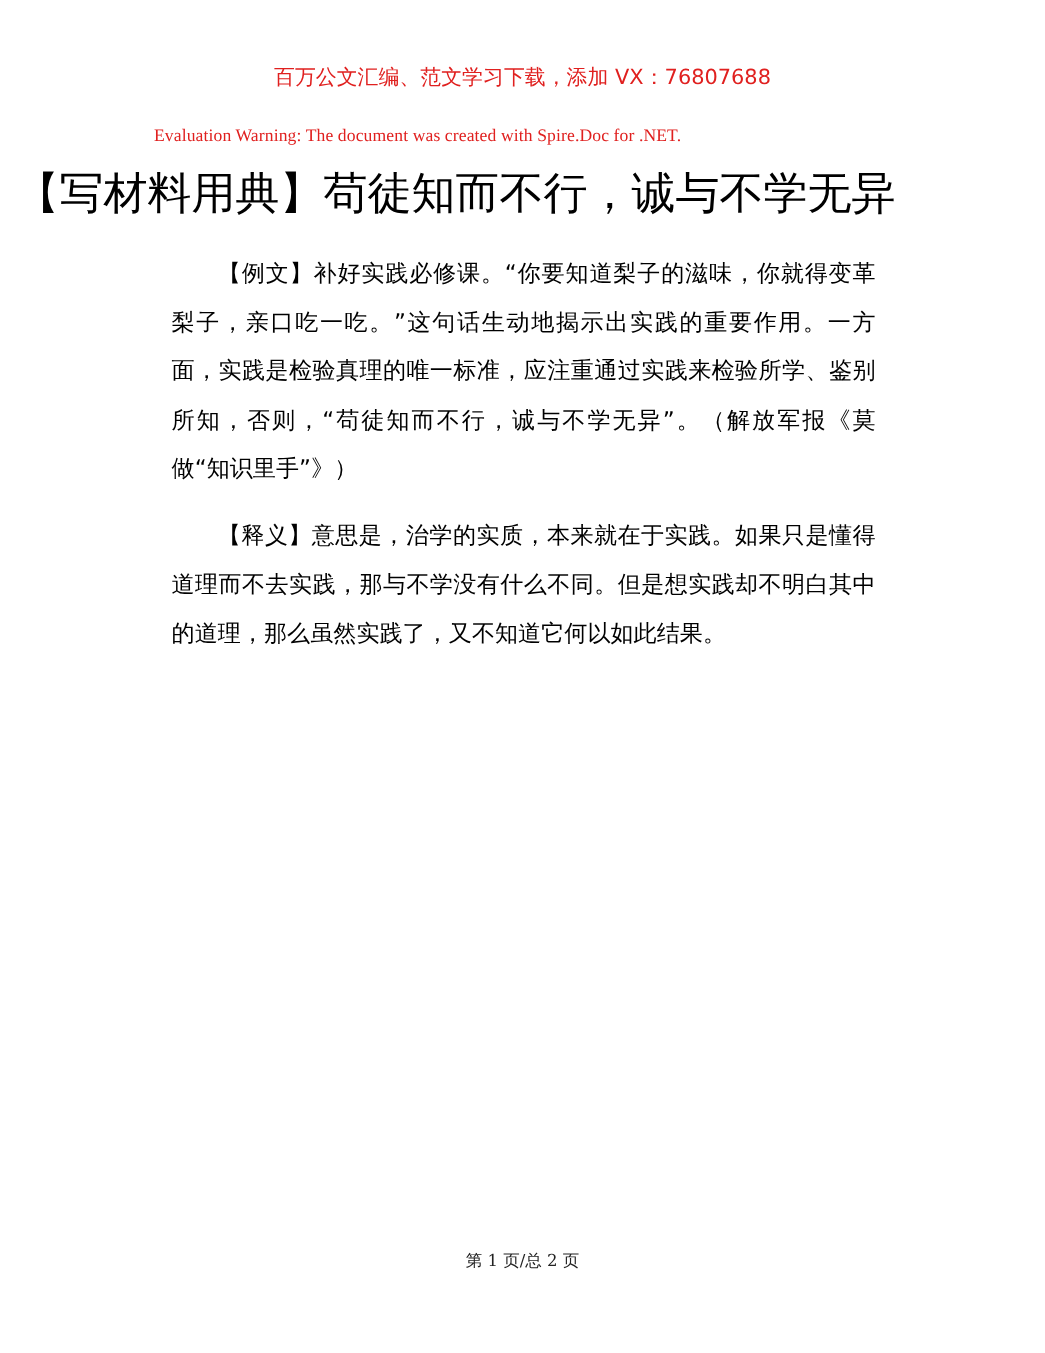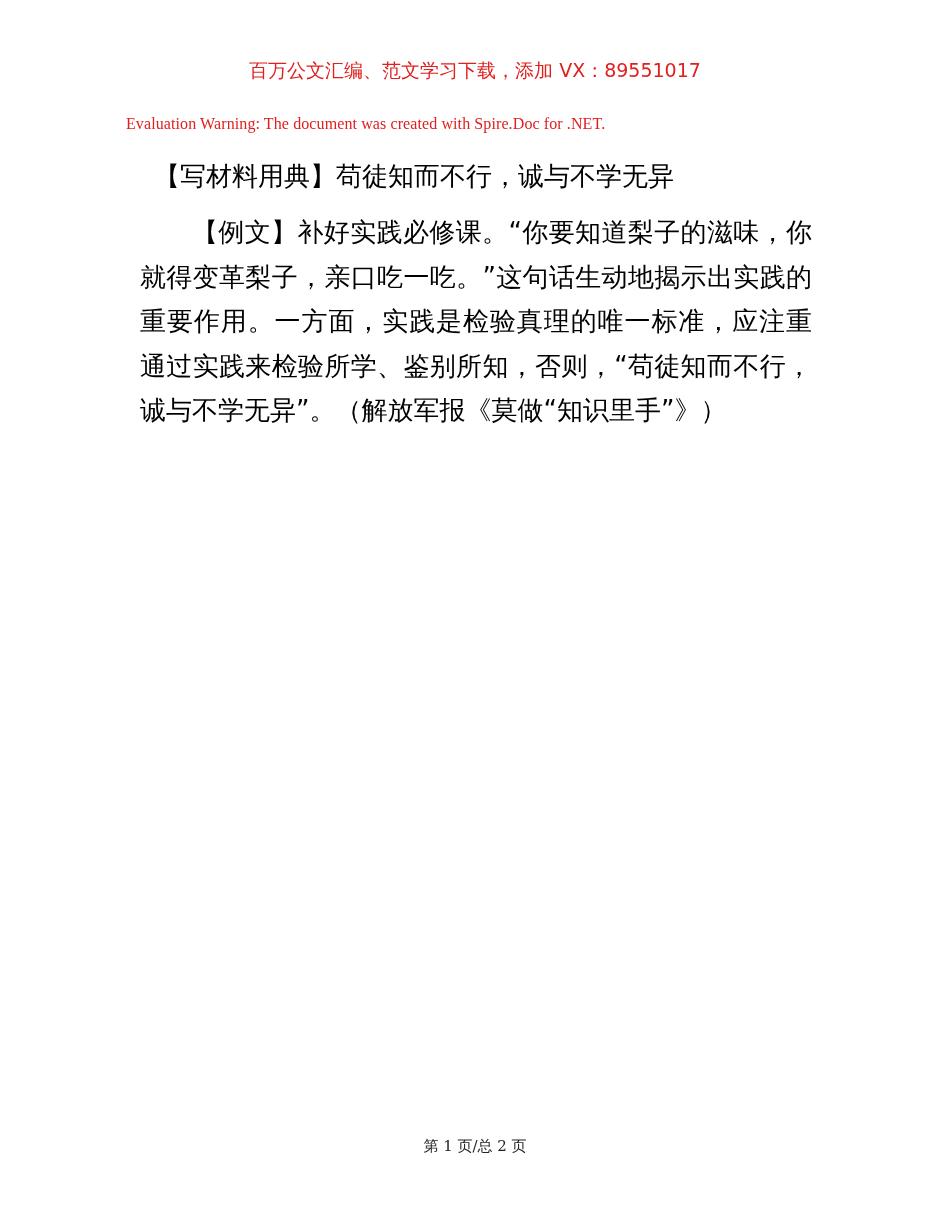--- a/index.html
+++ b/index.html
@@ -22,49 +22,49 @@
     width: 950px;
     text-align: center;
     font-size: 19px;
     color: #e0201f;
     line-height: 28px;
     font-family: "DejaVu Sans", "Liberation Sans", sans-serif;
   }
   .eval-warning {
     position: absolute;
     top: 113px;
-    left: 126px;
+    left: 140px;
     font-family: "Liberation Serif", "DejaVu Serif", serif;
     font-size: 16px;
     color: #e0201f;
     line-height: 22px;
     letter-spacing: 0.1px;
     white-space: nowrap;
   }
   .doc-title {
     position: absolute;
     top: 153px;
     left: 0;
     width: 828px;
     text-align: center;
-    font-size: 26px;
+    font-size: 40px;
     line-height: 46px;
     font-weight: normal;
     margin: 0;
     color: #000;
   }
   .body-text {
     position: absolute;
     top: 210px;
     left: 140px;
     width: 672px;
   }
   .para {
-    margin: 0;
-    font-size: 26px;
+    margin: 16px;
+    font-size: 21px;
     line-height: 44.5px;
     text-indent: 2em;
     text-align: justify;
     text-justify: inter-character;
     word-break: break-all;
   }
   .para + .para {
     margin-top: 8px;
   }
   .para .tag {
@@ -78,23 +78,24 @@
     text-align: center;
     font-family: "DejaVu Serif", "Liberation Serif", serif;
     font-size: 15px;
     color: #222;
     line-height: 20px;
   }
 </style>
 </head>
 <body>
 
-<div class="header-banner">百万公文汇编、范文学习下载，添加 VX：89551017</div>
+<div class="header-banner">百万公文汇编、范文学习下载，添加 VX：76807688</div>
 
 <div class="eval-warning">Evaluation Warning: The document was created with Spire.Doc for .NET.</div>
 
 <h1 class="doc-title">【写材料用典】苟徒知而不行，诚与不学无异</h1>
 
 <div class="body-text">
   <p class="para"><span class="tag">【例文】</span><span>补好实践必修课。“你要知道梨子的滋味，你就得变革梨子，亲口吃一吃。”这句话生动地揭示出实践的重要作用。一方面，实践是检验真理的唯一标准，应注重通过实践来检验所学、鉴别所知，否则，“苟徒知而不行，诚与不学无异”。（解放军报《莫做“知识里手”》）</span></p>
+  <p class="para"><span class="tag">【释义】</span><span>意思是，治学的实质，本来就在于实践。如果只是懂得道理而不去实践，那与不学没有什么不同。但是想实践却不明白其中的道理，那么虽然实践了，又不知道它何以如此结果。</span></p>
 </div>
 
 <div class="page-footer">第 1 页/总 2 页</div>
 
 </body></html>

